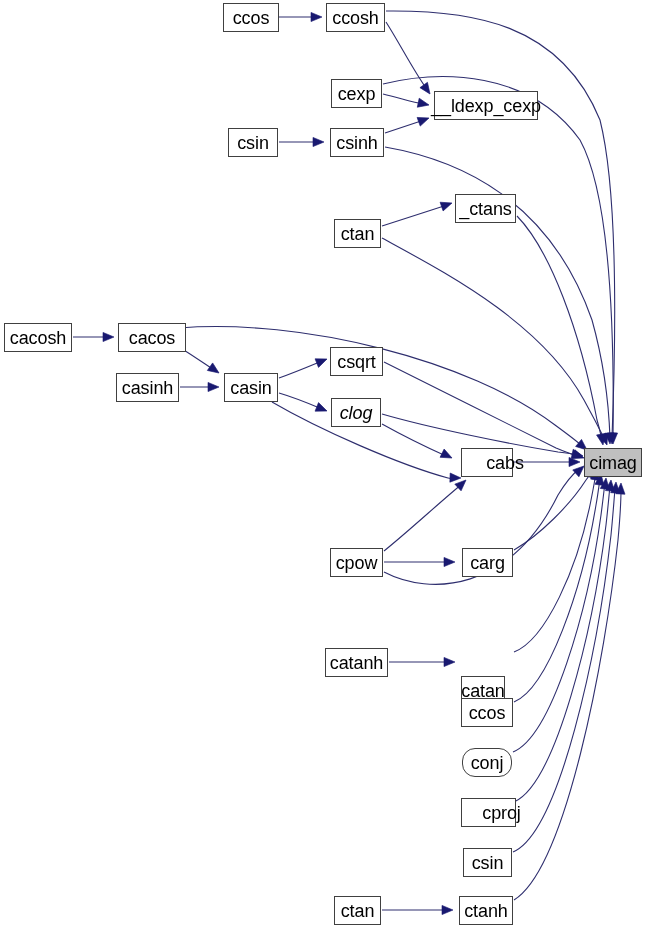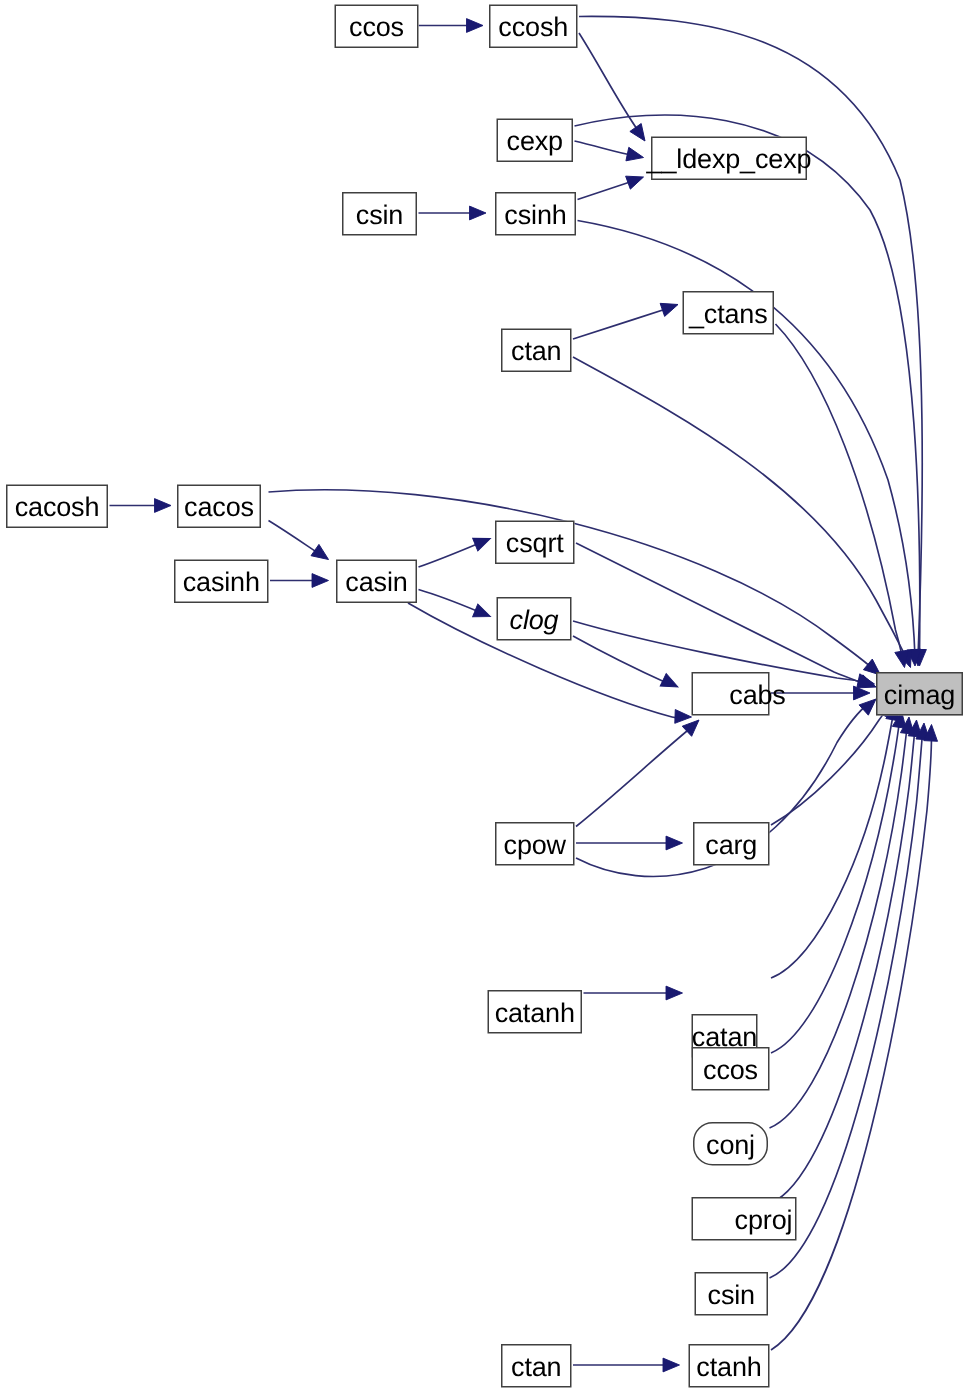--- a/index.html
+++ b/index.html
@@ -198,31 +198,31 @@
   <div id="node-layer">
       <div class="node" style="left: 223px; top: 3px; width: 56px; height: 29px;">ccos</div>
       <div class="node" style="left: 326px; top: 3px; width: 59px; height: 29px;">ccosh</div>
       <div class="node" style="left: 331px; top: 79px; width: 51px; height: 29px;">cexp</div>
       <div class="node" style="left: 434px; top: 91px; width: 104px; height: 29px;">__ldexp_cexp</div>
       <div class="node" style="left: 228px; top: 128px; width: 50px; height: 29px;">csin</div>
       <div class="node" style="left: 330px; top: 128px; width: 54px; height: 29px;">csinh</div>
       <div class="node" style="left: 455px; top: 194px; width: 61px; height: 29px;">_ctans</div>
       <div class="node" style="left: 334px; top: 219px; width: 47px; height: 29px;">ctan</div>
       <div class="node" style="left: 4px; top: 323px; width: 68px; height: 29px;">cacosh</div>
-      <div class="node" style="left: 118px; top: 323px; width: 56px; height: 29px;">cacos</div>
+      <div class="node" style="left: 118px; top: 323px; width: 68px; height: 29px;">cacos</div>
       <div class="node" style="left: 330px; top: 347px; width: 53px; height: 29px;">csqrt</div>
       <div class="node" style="left: 116px; top: 373px; width: 63px; height: 29px;">casinh</div>
       <div class="node" style="left: 224px; top: 373px; width: 54px; height: 29px;">casin</div>
       <div class="node" style="left: 331px; top: 398px; width: 50px; height: 29px; font-style: italic;">clog</div>
       <div class="node" style="left: 461px; top: 448px; width: 52px; height: 29px; padding-left: 36px;">cabs</div>
       <div class="node highlighted" style="left: 584px; top: 448px; width: 58px; height: 29px;">cimag</div>
       <div class="node" style="left: 330px; top: 548px; width: 53px; height: 29px;">cpow</div>
       <div class="node" style="left: 462px; top: 548px; width: 51px; height: 29px;">carg</div>
-      <div class="node" style="left: 325px; top: 648px; width: 63px; height: 29px; margin-top: 12px;">catanh</div>
+      <div class="node" style="left: 325px; top: 648px; width: 63px; height: 29px;">catanh</div>
       <div class="node" style="left: 461px; top: 676px; width: 44px; height: 29px;">catan</div>
       <div class="node" style="left: 461px; top: 698px; width: 52px; height: 29px;">ccos</div>
       <div class="node" style="left: 462px; top: 748px; width: 50px; height: 29px; border-radius: 13px;">conj</div>
-      <div class="node" style="left: 461px; top: 798px; width: 70px; height: 29px; padding-left: 26px;">cproj</div>
+      <div class="node" style="left: 461px; top: 798px; width: 55px; height: 29px; padding-left: 26px;">cproj</div>
       <div class="node" style="left: 463px; top: 848px; width: 49px; height: 29px;">csin</div>
       <div class="node" style="left: 334px; top: 896px; width: 47px; height: 29px;">ctan</div>
       <div class="node" style="left: 459px; top: 896px; width: 54px; height: 29px;">ctanh</div>
     </div>
 </div>
 
 </body></html>

